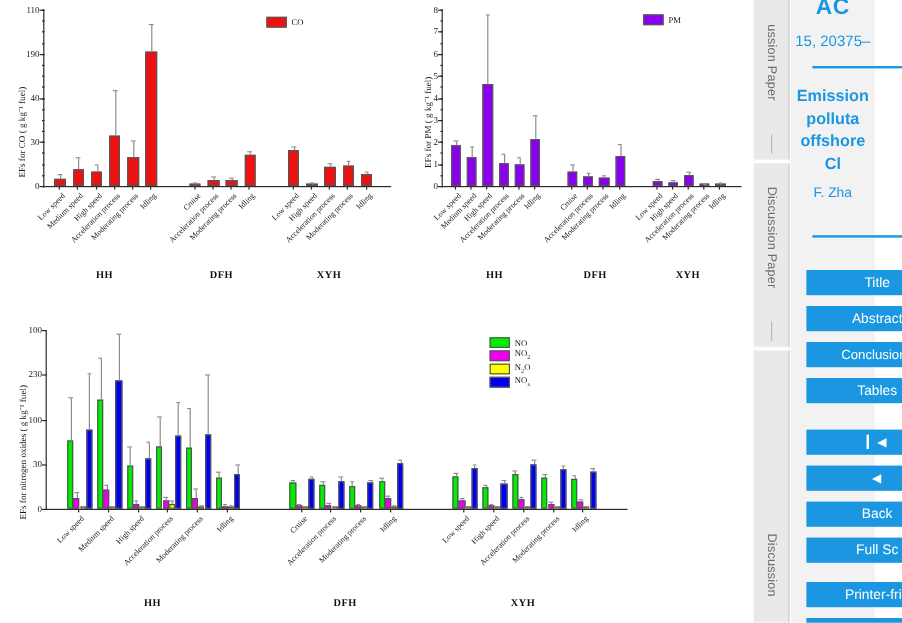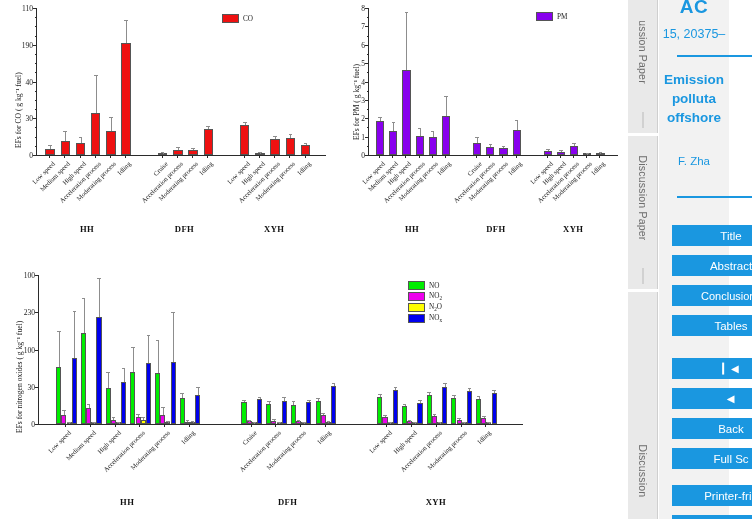--- a/index.html
+++ b/index.html
@@ -695,20 +695,21 @@
 
     <div class="sidebar-panel">
       <div class="sb-title sb-acpd">AC</div>
       <div class="sb-title sb-issue">15, 20375–</div>
 
       <div class="hrule" style="top:55px;"></div>
 
       <div class="sb-paper-title" style="top:70px;">Emission</div>
       <div class="sb-paper-title" style="top:89px;">polluta</div>
       <div class="sb-paper-title" style="top:108px;">offshore</div>
+      <div class="sb-paper-title" style="top:127px;">Cl</div>
 
       <div class="sb-authors" style="top:155px;">F. Zha</div>
 
       <div class="hrule" style="top:196px;"></div>
 
       <div class="sb-btn" style="top:225px;">Title</div>
       <div class="sb-btn" style="top:255px;">Abstract</div>
       <div class="sb-btn small" style="top:285px;">Conclusions</div>
       <div class="sb-btn" style="top:315px;">Tables</div>
 

